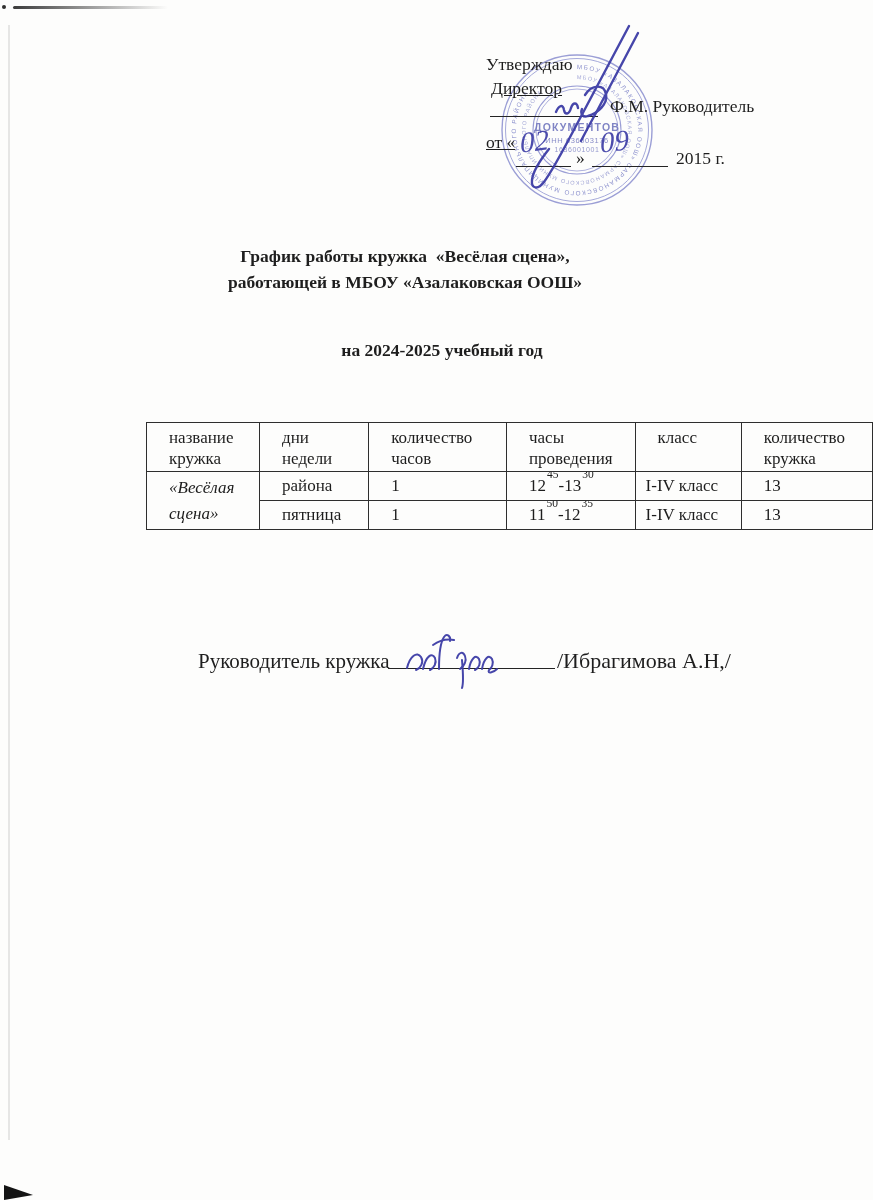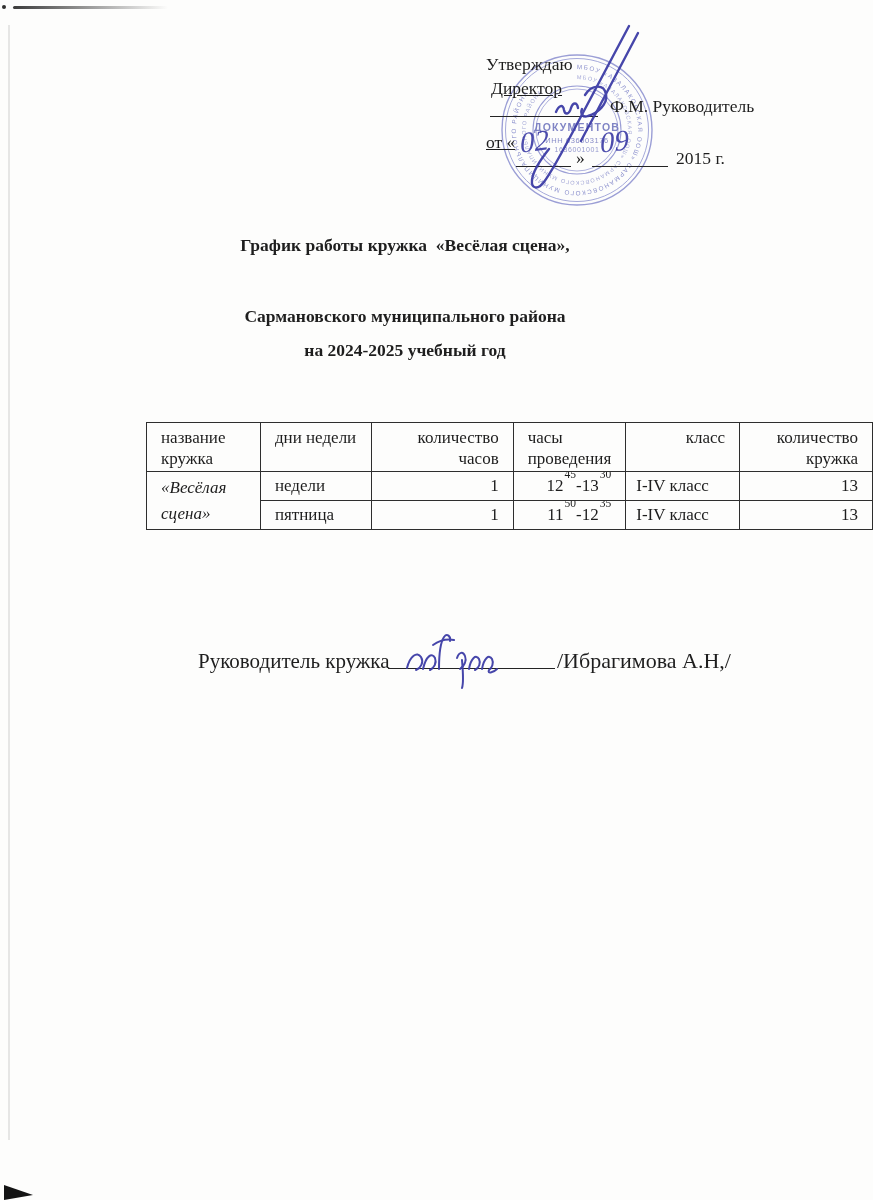--- a/index.html
+++ b/index.html
@@ -19,24 +19,24 @@
     opacity:.92;
   }
   .title-line{width:810px;left:0;text-align:center;font-weight:bold;font-size:17.5px;white-space:pre;}
   
   table.sched{
     border-collapse:collapse;table-layout:fixed;
     font-size:17px;color:#1d1d1d;
   }
   table.sched td{
     border:1.5px solid #2e2e2e;
-    padding:2px 14px;vertical-align:top;overflow:hidden;
+    padding:2px 22px;vertical-align:top;overflow:hidden;
   }
   table.sched .hdr{line-height:21px;padding-top:4px;}
-  table.sched .ctr{text-align:right;}
+  table.sched .ctr{text-align:left;}
   table.sched .lft{text-align:left;}
   table.sched .dat{line-height:24px;vertical-align:middle;padding-top:0;padding-bottom:0;}
   table.sched .club{line-height:26px;vertical-align:top;padding-top:3px;font-style:italic;}
   table.sched .grade{padding-left:10px;}
   sup.mm{font-size:11.5px;line-height:0;position:relative;top:-6px;margin-left:1px;}
   
   .streak{background:linear-gradient(to right,#3c3c3c,rgba(140,140,140,0));border-radius:2px;}
   .dot{background:#2f2f2f;border-radius:50%;}
   .faintline{background:#dedede;opacity:.75;}
   svg text{font-family:"Liberation Sans","DejaVu Sans",sans-serif;}
@@ -90,23 +90,23 @@
 
   <svg class="abs" style="left:498px;top:8px;" width="160" height="195" viewBox="0 0 160 195">
     <g fill="none" stroke="#3d3da6" stroke-width="2.4" stroke-linecap="round" opacity="0.95">
       <path d="M 131 18 C 117 44 98 80 79 116 C 68 137 55 162 46 174 C 40 182 33 181 34 172 C 35 163 43 151 51 141"></path>
       <path d="M 140 25 C 127 50 112 78 99 103 C 93 114 87 125 83 133"></path>
       <path d="M 87 87 C 94 76 106 76 108 86 C 110 96 100 105 90 108 C 85 110 82 106 84 101"></path>
       <path d="M 58 104 C 61 97 65 96 66 102 C 67 107 71 107 73 100 C 75 94 79 94 80 100"></path>
     </g>
   </svg>
 
-  <div class="abs title-line" style="top:235px;">График работы кружка  «Весёлая сцена»,</div>
-  <div class="abs title-line" style="top:306px;">Сармановского муниципального района</div>
-  <div class="abs title-line" style="top:340px;">на 2024-2025 учебный год</div>
+  <div class="abs title-line" style="top:246px;">График работы кружка  «Весёлая сцена»,</div>
+  <div class="abs title-line" style="top:272px;">работающей в МБОУ «Азалаковская ООШ»</div>
+  <div class="abs title-line" style="top:340px;padding-left:37px;">на 2024-2025 учебный год</div>
 
   <table class="sched abs" style="left:146px;top:422px;">
     <colgroup>
       <col style="width:114px">
         <col style="width:111px">
         <col style="width:142px">
       <col style="width:108px">
         <col style="width:114px">
         <col style="width:133px">
     </colgroup>
@@ -114,21 +114,21 @@
         <tr style="height:49px;">
       <td class="hdr lft">название кружка</td>
       <td class="hdr lft">дни недели</td>
       <td class="hdr ctr">количество часов</td>
       <td class="hdr lft">часы проведения</td>
       <td class="hdr ctr">класс</td>
       <td class="hdr ctr">количество кружка</td>
     </tr>
     <tr style="height:28px;">
       <td class="club lft" rowspan="2">«Весёлая сцена»</td>
-      <td class="dat lft">недели</td>
+      <td class="dat lft">района</td>
       <td class="dat ctr">1</td>
       <td class="dat ctr"><span>12</span><sup class="mm">45</sup><span>-</span><span>13</span><sup class="mm">30</sup></td>
       <td class="dat lft grade">I-IV класс</td>
       <td class="dat ctr">13</td>
     </tr>
     <tr style="height:28px;">
       <td class="dat lft">пятница</td>
       <td class="dat ctr">1</td>
       <td class="dat ctr"><span>11</span><sup class="mm">50</sup><span>-</span><span>12</span><sup class="mm">35</sup></td>
       <td class="dat lft grade">I-IV класс</td>

